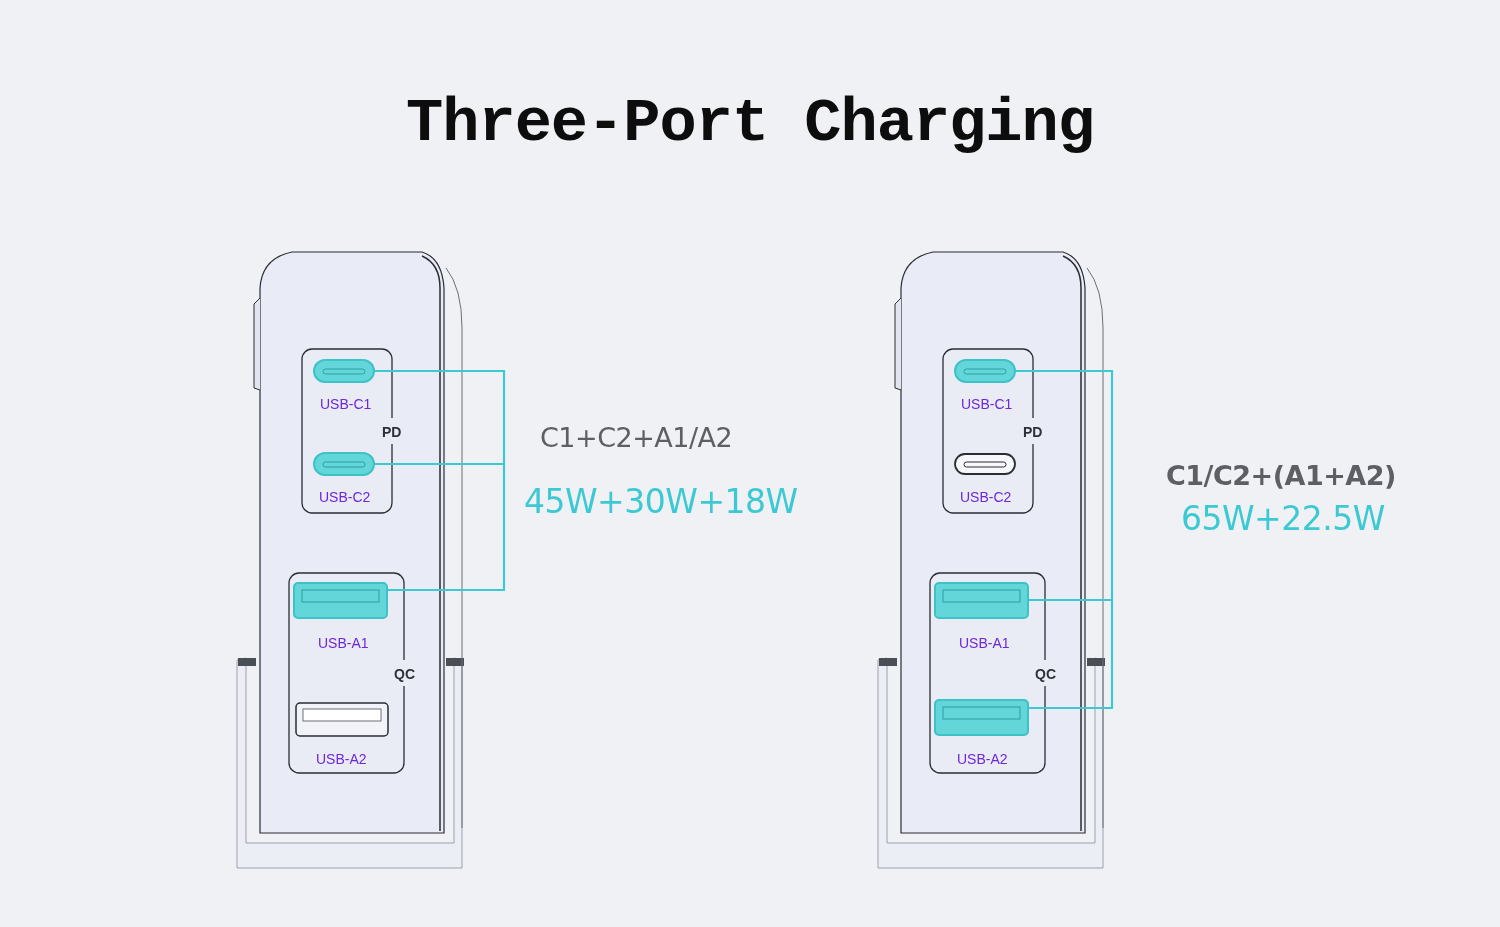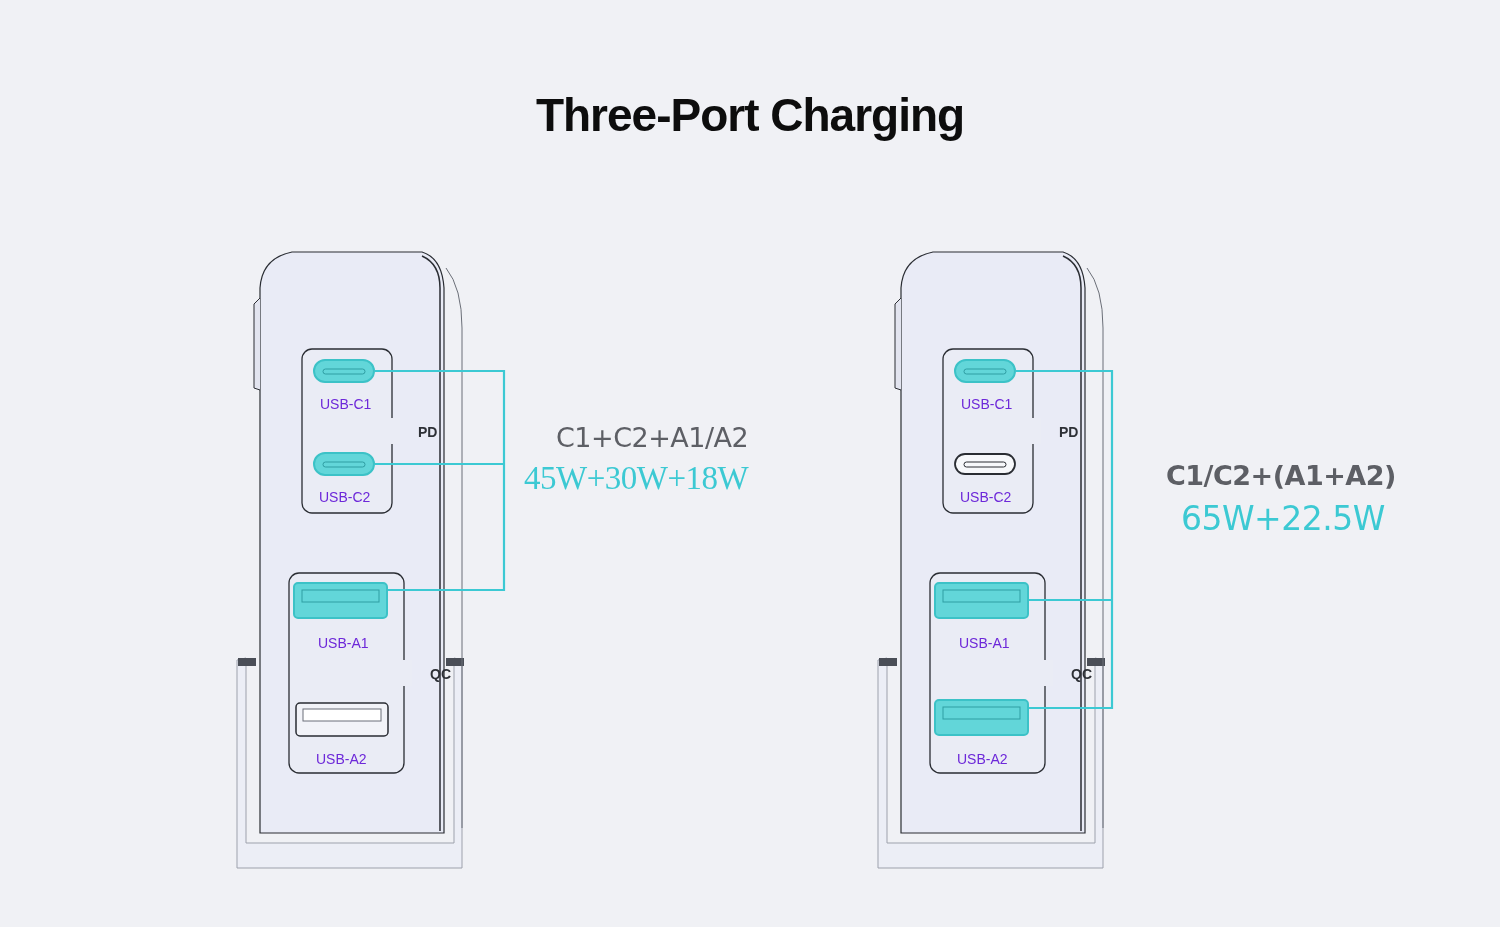--- a/index.html
+++ b/index.html
@@ -4,33 +4,32 @@
 <style>
   html, body { margin: 0; padding: 0; }
   body {
     width: 1500px; height: 927px; overflow: hidden;
     background: #f0f1f5;
     font-family: "Liberation Sans", sans-serif;
     position: relative;
   }
   .title {
     position: absolute; left: 0; top: 88px; width: 1500px; text-align: center;
-    font-family: Liberation Sans, sans-serif; font-weight: bold;
-    font-size: 46px; letter-spacing: -1px; color: #0d0d0d;
+    font-family: Liberation Mono, monospace; font-weight: bold;
+    font-size: 62px; letter-spacing: -1px; color: #0d0d0d;
   }
   .device { position: absolute; top: 248px; width: 240px; height: 625px; }
   .device svg { position: absolute; left: 0; top: 0; overflow: visible; }
   .lbl {
     position: absolute; font-size: 14px; color: #6d28d9;
     font-family: "Liberation Sans", sans-serif; white-space: nowrap;
   }
   .grp {
     position: absolute; font-size: 14px; font-weight: bold; color: #2d3036;
     font-family: "Liberation Sans", sans-serif;
-    margin-left: 36px;
   }
   .combo {
     position: absolute; font-family: "DejaVu Sans", sans-serif; font-size: 27px;
     color: #5d5f65; white-space: nowrap; letter-spacing: -0.5px;
   }
   .power {
     position: absolute; font-family: "DejaVu Sans", sans-serif; font-size: 33px;
     color: #3cc9d3; white-space: nowrap; letter-spacing: -0.5px;
   }
 </style>
@@ -73,22 +72,22 @@
     <line x1="143" y1="216" x2="272" y2="216" stroke="#3cc9d3" stroke-width="2.2"></line>
   </svg>
   <span class="lbl" style="left:88px;top:148px;">USB-C1</span>
   <span class="grp" style="left:150px;top:176px;">PD</span>
   <span class="lbl" style="left:87px;top:241px;">USB-C2</span>
   <span class="lbl" style="left:86px;top:387px;">USB-A1</span>
   <span class="grp" style="left:162px;top:418px;">QC</span>
   <span class="lbl" style="left:84px;top:503px;">USB-A2</span>
 </div>
 
-<span class="combo" style="left:556px;top:422px;text-align:center;">C1+C2+A1/A2</span>
-<span class="power" style="left:524px;top:460px;font-family:Liberation Serif, serif;">45W+30W+18W</span>
+<span class="combo" style="left:540px;top:422px;text-align:center;">C1+C2+A1/A2</span>
+<span class="power" style="left:524px;top:482px;">45W+30W+18W</span>
 
 <div class="device" style="left:873px;">
   <svg width="240" height="625">
     <path d="M5 412 L5 620 L230 620 L230 412 L222 410 L222 595 L14 595 L14 410 Z" fill="#eceef6" stroke="#9da1ac" stroke-width="1"></path>
     <rect x="6" y="410" width="18" height="8" fill="#4a4e57"></rect>
     <rect x="214" y="410" width="18" height="8" fill="#4a4e57"></rect>
     <path d="M28 40 Q30 10 60 4 L190 4 Q210 10 212 40 L212 585 L28 585 Z" fill="#e9ebf6" stroke="#2a2d33" stroke-width="1.2"></path>
     <path d="M190 8 Q208 16 208 40 L208 583" fill="none" stroke="#2a2d33" stroke-width="1.5"></path>
     <path d="M214 20 Q230 40 230 80 L230 580" fill="none" stroke="#6b6f78" stroke-width="1"></path>
     <path d="M28 50 L22 56 L22 140 L28 142" fill="#e2e4ef" stroke="#2a2d33" stroke-width="1"></path>

